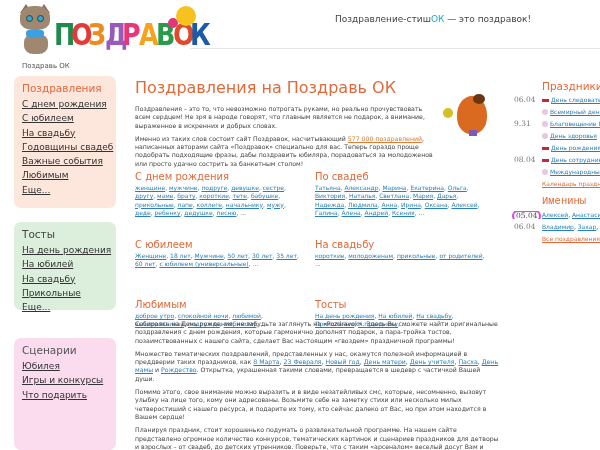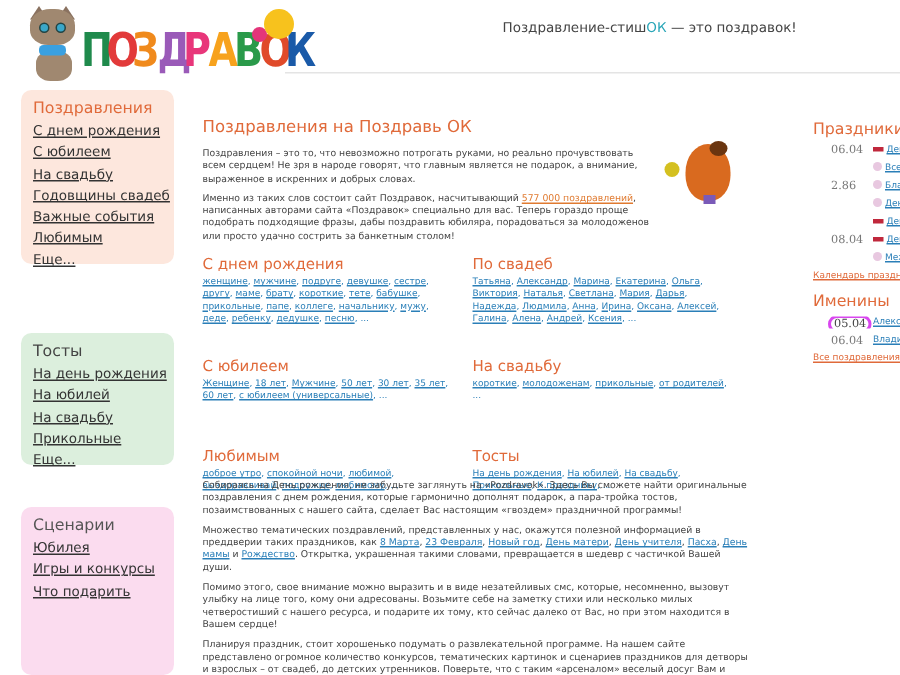--- a/index.html
+++ b/index.html
@@ -22,49 +22,49 @@
   .balloon1 { position: absolute; left: 162px; top: 2px; width: 20px; height: 20px; background: #f7c21d; border-radius: 50%; }
   .balloon2 { position: absolute; left: 154px; top: 14px; width: 10px; height: 10px; background: #e4357a; border-radius: 50%; }
   .subtitle { position: absolute; left: 22px; top: 62px; font-size: 7px; color: #555; }
   .tagline { position: absolute; left: 325px; top: 14px; font-size: 9px; color: #444; padding-left: 10px; }
   .tagline .ok { color: #2aa6b8; }
   .header-line { position: absolute; left: 190px; top: 48px; width: 410px; height: 1px; background: #e4e4e4; }
 
   .sidebox { position: absolute; left: 14px; width: 102px; border-radius: 7px; padding: 6px 8px; }
   .sidebox .title { font-size: 10.5px; margin-bottom: 3px; }
   .sidebox a { display: block; font-size: 9px; color: #333; line-height: 14.3px; text-decoration: underline; white-space: nowrap; }
-  .box-pozd { top: 60px; height: 116px; background: #fde7dd; }
+  .box-pozd { top: 76px; height: 132px; background: #fde7dd; }
   .box-pozd .title { color: #e06a3a; }
   .box-tosty { top: 222px; height: 88px; background: #dcefdd; }
   .box-tosty .title { color: #444; }
   .box-scen { top: 338px; height: 112px; background: #fbdcef; }
   .box-scen .title { color: #555; }
 
   .main { position: absolute; left: 135px; top: 78px; width: 365px; }
-  .h1 { font-size: 11px; color: #e06a3a; margin-bottom: 8px; }
+  .h1 { font-size: 16px; color: #e06a3a; margin-bottom: 8px; }
   .p { font-size: 6.2px; line-height: 8.3px; color: #444; margin-bottom: 5px; }
   .p .hl { color: #e07a30; text-decoration: underline; }
   .p a { color: #2a7fb8; }
   .mascot { position: absolute; left: 308px; top: 16px; width: 48px; height: 48px; }
   .mascot .b { position: absolute; left: 14px; top: 2px; width: 30px; height: 38px; background: #d96a1f; border-radius: 50% 50% 45% 45%; }
   .mascot .ear { position: absolute; left: 30px; top: 0px; width: 12px; height: 10px; background: #6a3510; border-radius: 50%; }
   .mascot .flower { position: absolute; left: 0px; top: 14px; width: 10px; height: 10px; background: #d4c020; border-radius: 50%; }
   .mascot .gift { position: absolute; left: 26px; top: 36px; width: 8px; height: 6px; background: #7a5ab8; }
 
   .cat-grid { position: absolute; top: 93px; left: 0; width: 365px; }
   .cat-block { position: absolute; width: 170px; }
   .cat-block .ct { font-size: 10px; color: #e06a3a; margin-bottom: 2px; }
   .cat-block .links { font-size: 6px; line-height: 8.3px; color: #2a7fb8; }
   .cat-block .links a { color: #2a7fb8; }
 
   .bottom { position: absolute; left: 135px; top: 320px; width: 365px; }
 
   .rightcol { position: absolute; left: 512px; top: 80px; width: 88px; }
   .rh { font-size: 10.5px; color: #e06a3a; margin-left: 30px; margin-bottom: 4px; white-space: nowrap; }
-  .ritem { position: relative; font-size: 6px; line-height: 8px; margin-bottom: 4px; white-space: nowrap; overflow: hidden; margin-left: 40px; }
+  .ritem { position: relative; font-size: 6px; line-height: 8px; margin-bottom: 4px; white-space: nowrap; overflow: hidden; }
   .ritem .date { position: absolute; left: 2px; top: 0; font-family: "DejaVu Serif", serif; font-size: 7.5px; color: #777; }
   .ritem .txt { margin-left: 30px; display: block; }
   .ritem .txt a { color: #2a7fb8; }
   .ritem .flag { display: inline-block; width: 7px; height: 3px; background: #c0283c; margin-right: 2px; vertical-align: middle; }
   .ritem .flower-i { display: inline-block; width: 6px; height: 6px; background: #e8c8e0; border-radius: 50%; margin-right: 2px; vertical-align: middle; }
   .ritem .date.circle { border: 2px solid #d946ef; border-radius: 6px; padding: 0 2px; color: #444; left: 0; top: -1px; }
   .rlink { font-size: 6px; color: #e06a3a; margin-left: 30px; text-decoration: underline; display: block; margin-bottom: 8px; white-space: nowrap; }
 </style>
 </head>
 <body>
@@ -182,39 +182,39 @@
   <div class="rh">Праздники</div>
   <div id="holidays">
       <div class="ritem">
         <span class="date">06.04</span>
         <span class="txt"><span class="flag"></span><a>День следователя</a></span>
       </div>
       <div class="ritem">
         <span class="txt"><span class="flower-i"></span><a>Всемирный день настольного тенниса</a></span>
       </div>
       <div class="ritem">
-        <span class="date">2.86</span>
+        <span class="date">9.31</span>
         <span class="txt"><span class="flower-i"></span><a>Благовещение Пресвятой Богородицы</a></span>
       </div>
       <div class="ritem">
         <span class="txt"><span class="flower-i"></span><a>День здоровья</a></span>
       </div>
       <div class="ritem">
         <span class="txt"><span class="flag"></span><a>День рождения Рунета</a></span>
       </div>
       <div class="ritem">
         <span class="date">08.04</span>
         <span class="txt"><span class="flag"></span><a>День сотрудников военных комиссариатов</a></span>
       </div>
       <div class="ritem">
         <span class="txt"><span class="flower-i"></span><a>Международный день цыган</a></span>
       </div>
     </div>
   <a class="rlink">Календарь праздников</a>
-  <div class="rh" style="margin-top:6px;">Именины</div>
+  <div class="rh" style="margin-top:6px;font-family:Liberation Mono, monospace;">Именины</div>
   <div id="names">
       <div class="ritem">
         <span class="date circle">05.04</span>
         <span class="txt"><a>Алексей</a>, <a>Анастасия</a>, , , , , </span>
       </div>
       <div class="ritem">
         <span class="date">06.04</span>
         <span class="txt"><a>Владимир</a>, <a>Захар</a>, , </span>
       </div>
     </div>

